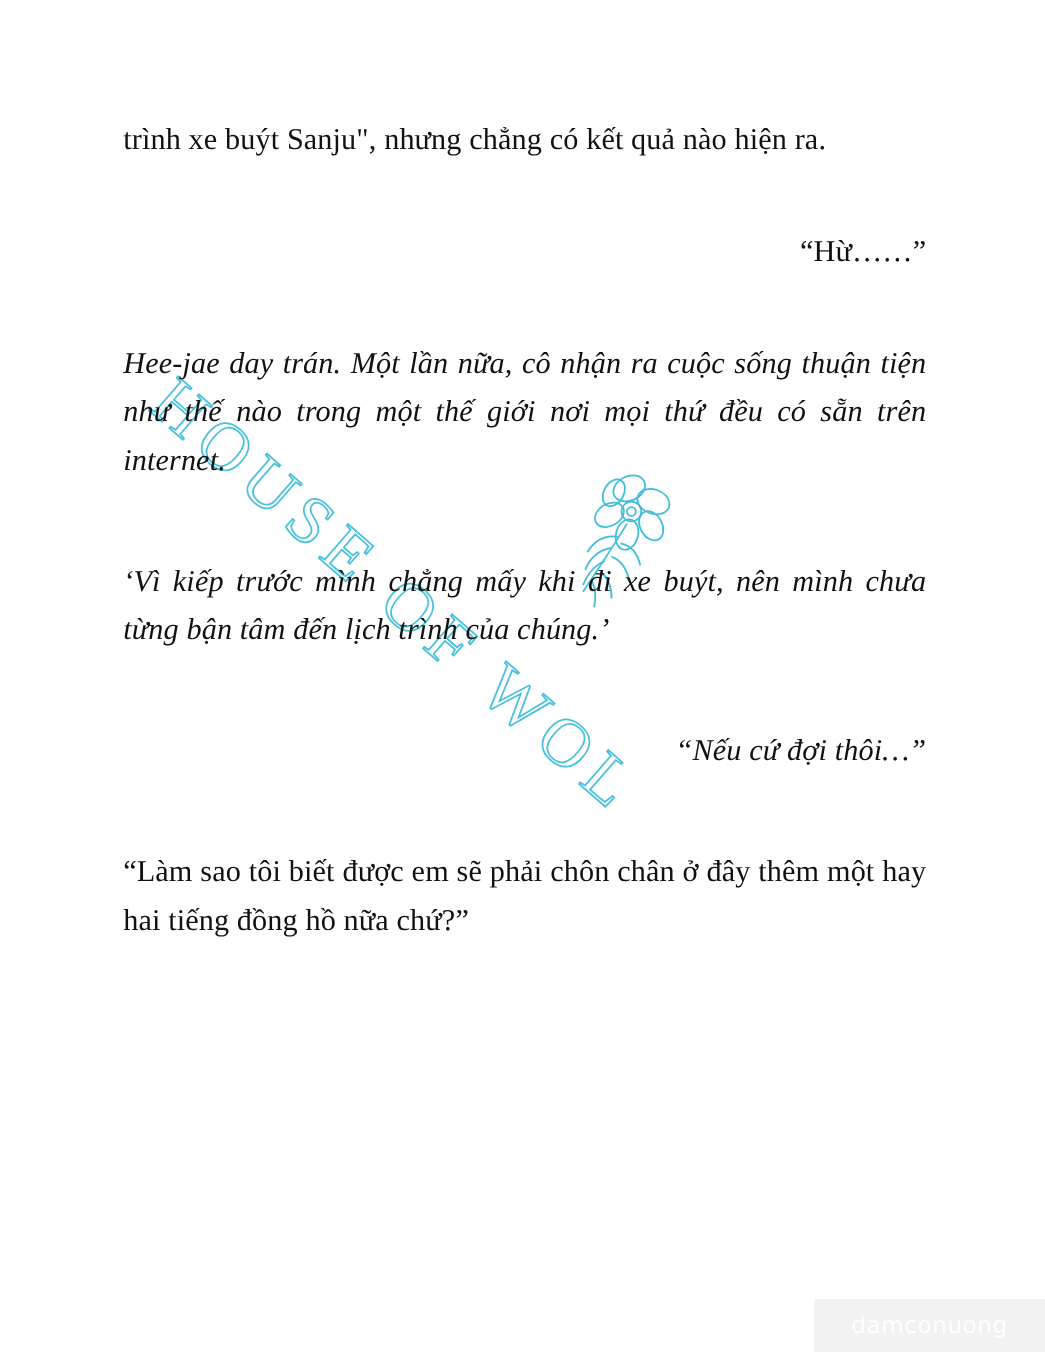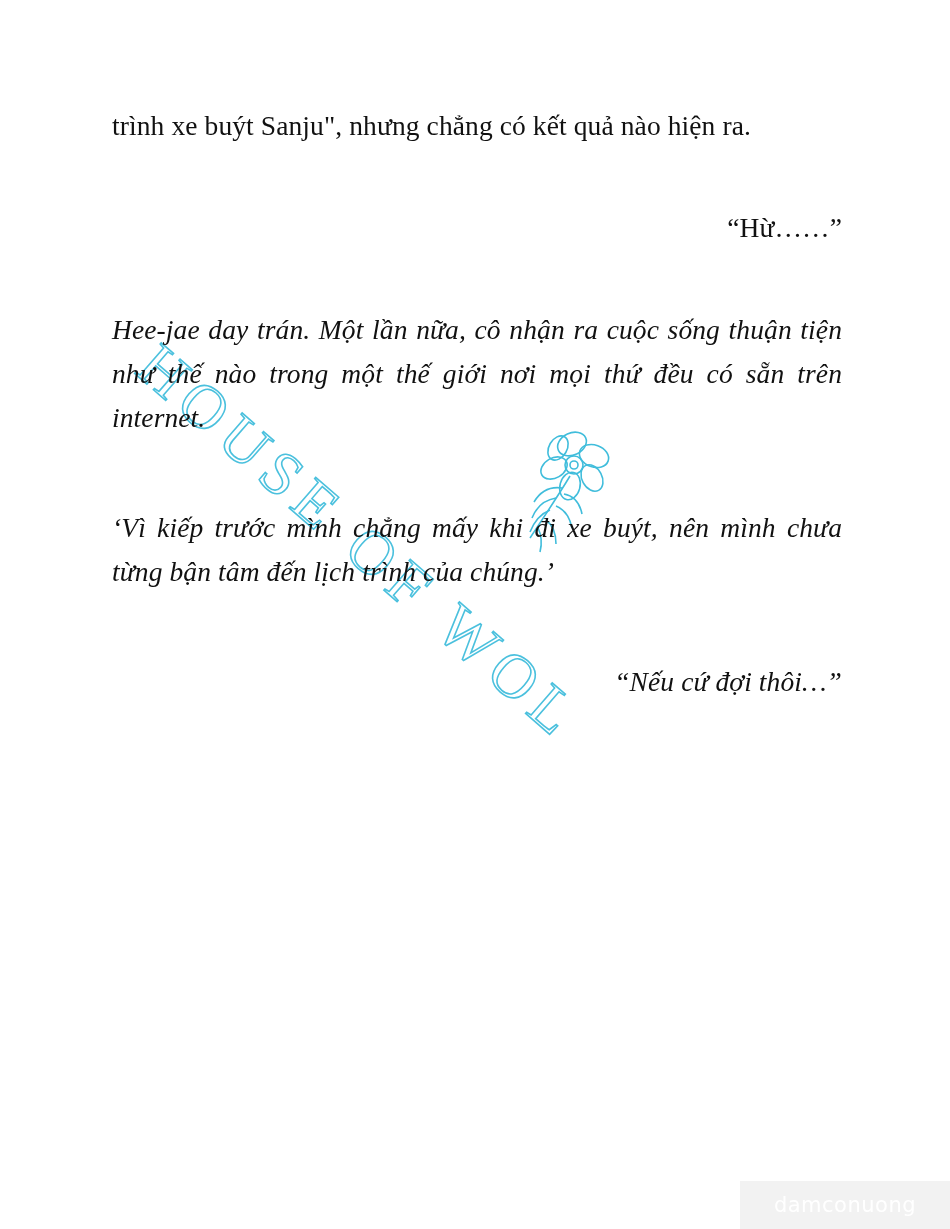--- a/index.html
+++ b/index.html
@@ -155,19 +155,20 @@
       <path d="M38 118 C 42 126, 42 134, 40 142"></path>
     </g>
   </svg>
 
   <div id="content">
     <p class="para gap-lg">trình xe buýt Sanju", nhưng chẳng có kết quả nào hiện ra.</p>
     <p class="para nojustify gap-lg">“Hừ……”</p>
     <p class="para gap-xl">Hee-jae day trán. Một lần nữa, cô nhận ra cuộc sống thuận tiện như thế nào trong một thế giới nơi mọi thứ đều có sẵn trên internet.</p>
     <p class="para italic gap-xl">‘Vì kiếp trước mình chẳng mấy khi đi xe buýt, nên mình chưa từng bận tâm đến lịch trình của chúng.’</p>
     <p class="para nojustify gap-xl">“Nếu cứ đợi thôi…”</p>
+    <p class="para">“Làm sao tôi biết được em sẽ phải chôn chân ở đây thêm một hay hai tiếng đồng hồ nữa chứ?”</p>
   </div>
 
   <div id="badge">
     <span class="badge-text">damconuong</span>
   </div>
 
 </div>
 
 </body></html>

